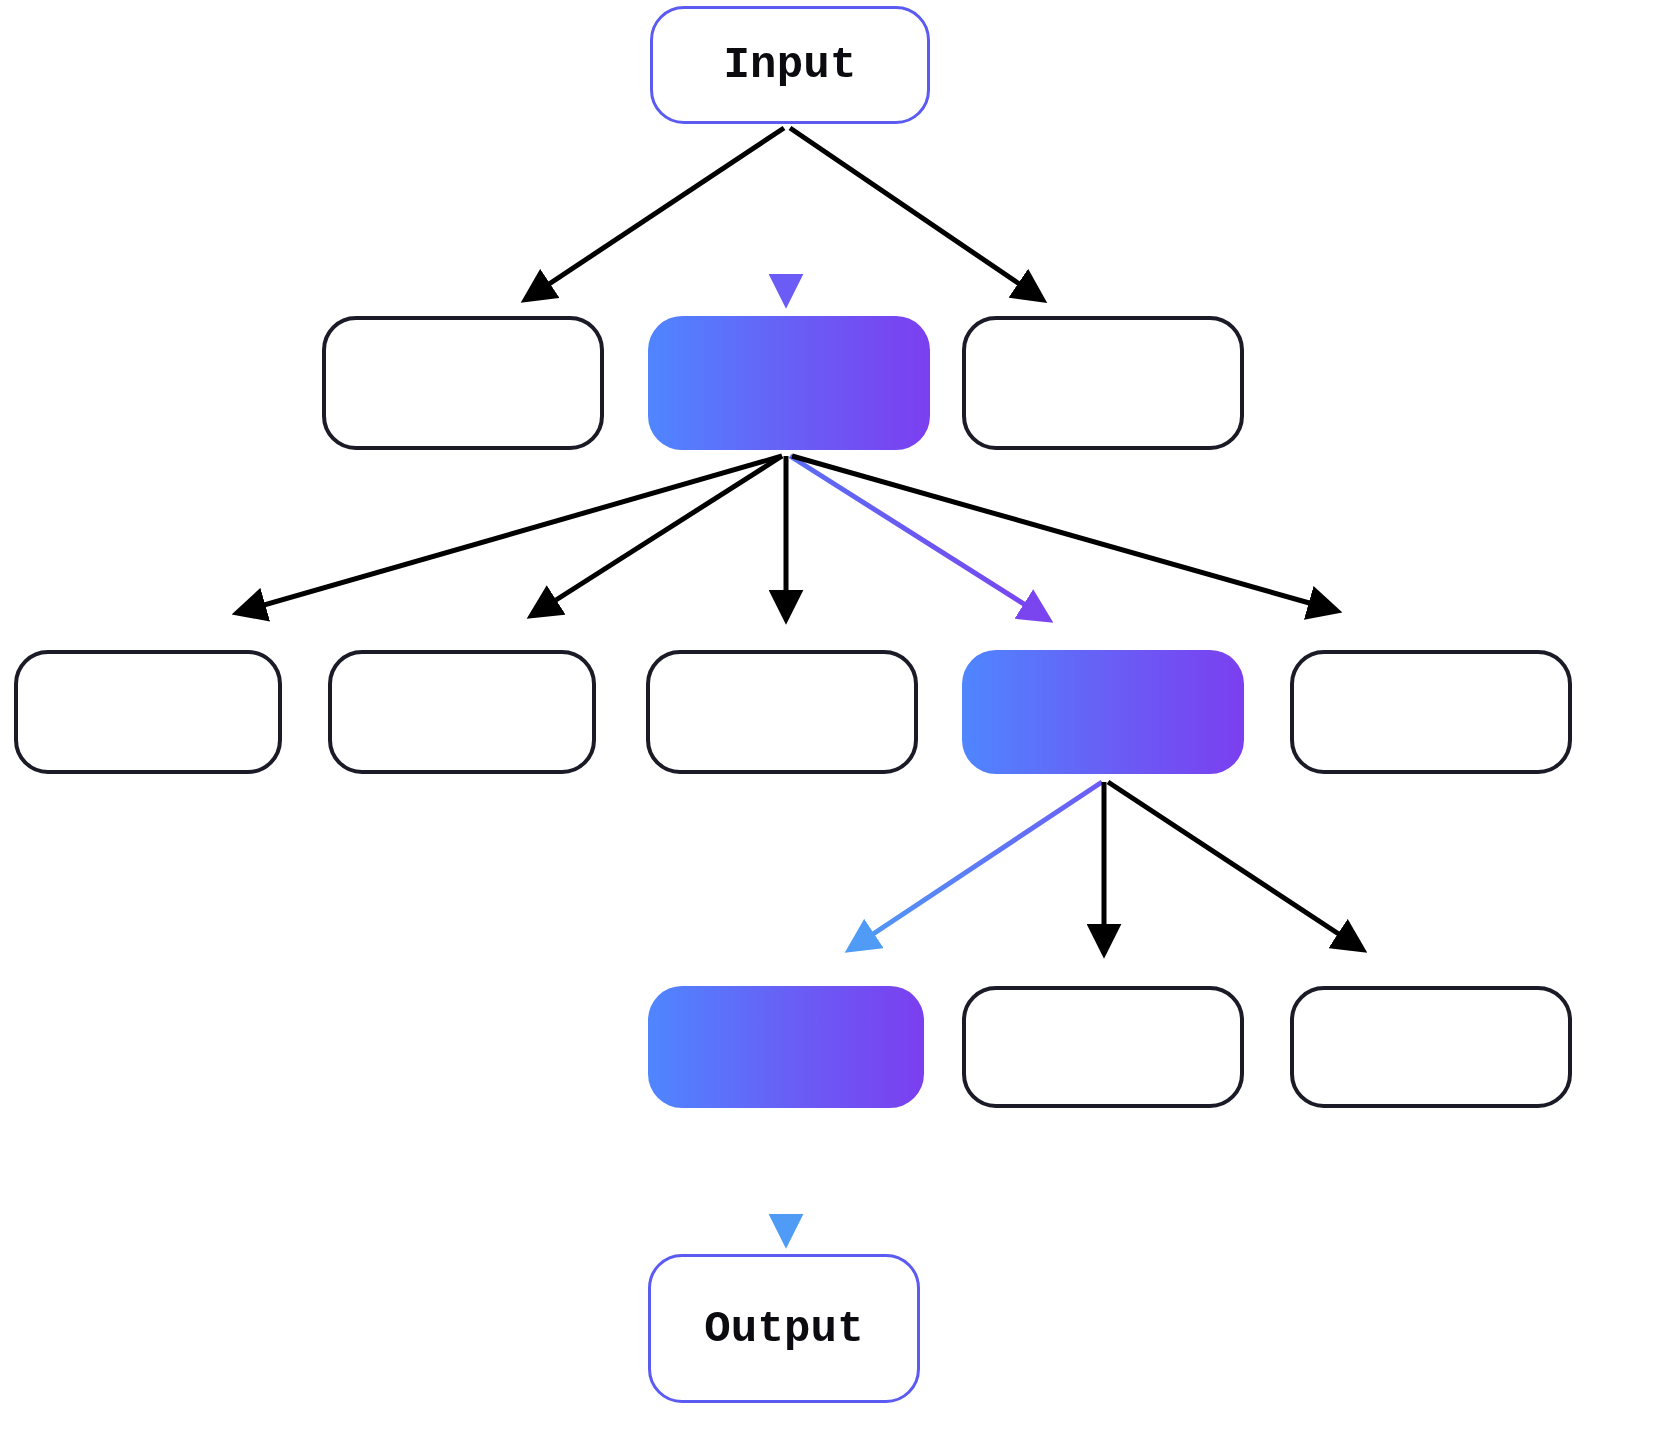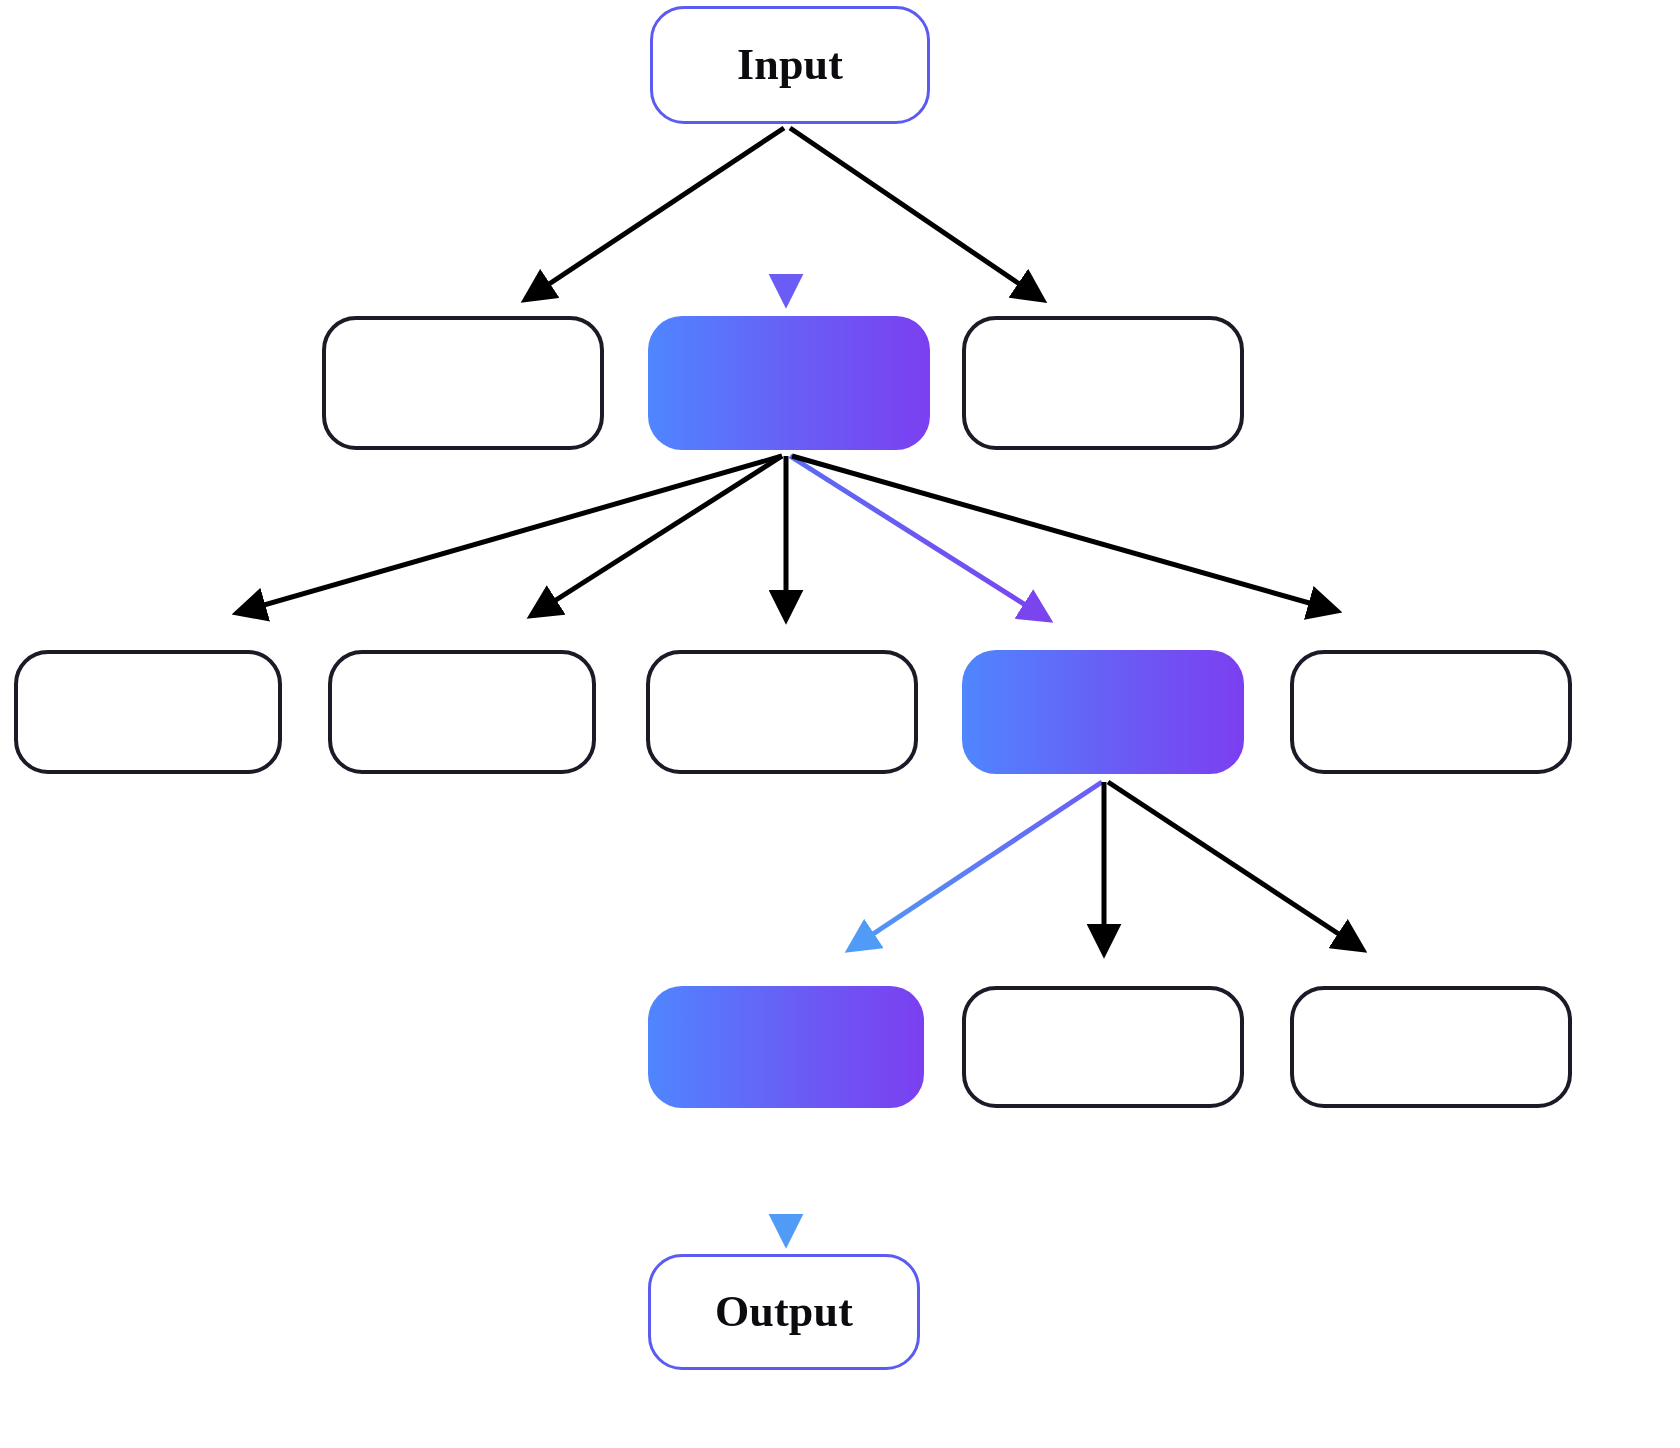--- a/index.html
+++ b/index.html
@@ -5,21 +5,21 @@
   html, body {
     margin: 0;
     padding: 0;
     background: #ffffff;
   }
   #stage {
     position: relative;
     width: 1680px;
     height: 1448px;
     background: #ffffff;
-    font-family: Liberation Serif, serif;
+    font-family: Liberation Mono, monospace;
     overflow: hidden;
   }
   #edges {
     position: absolute;
     left: 0;
     top: 0;
     width: 1680px;
     height: 1448px;
     pointer-events: none;
   }
@@ -138,17 +138,17 @@
   <div class="node active" style="left:648px; top:986px; width:276px; height:122px;">
     <span class="node-label"></span>
   </div>
   <div class="node plain" style="left:962px; top:986px; width:282px; height:122px;">
     <span class="node-label"></span>
   </div>
   <div class="node plain" style="left:1290px; top:986px; width:282px; height:122px;">
     <span class="node-label"></span>
   </div>
 
-  <div class="node endpoint" style="left:648px; top:1254px; width:272px; height:116px;">
+  <div class="node endpoint" style="left:648px; top:1254px; width:272px; height:149px;">
     <span class="node-label">Output</span>
   </div>
 
 </div>
 
 </body></html>

